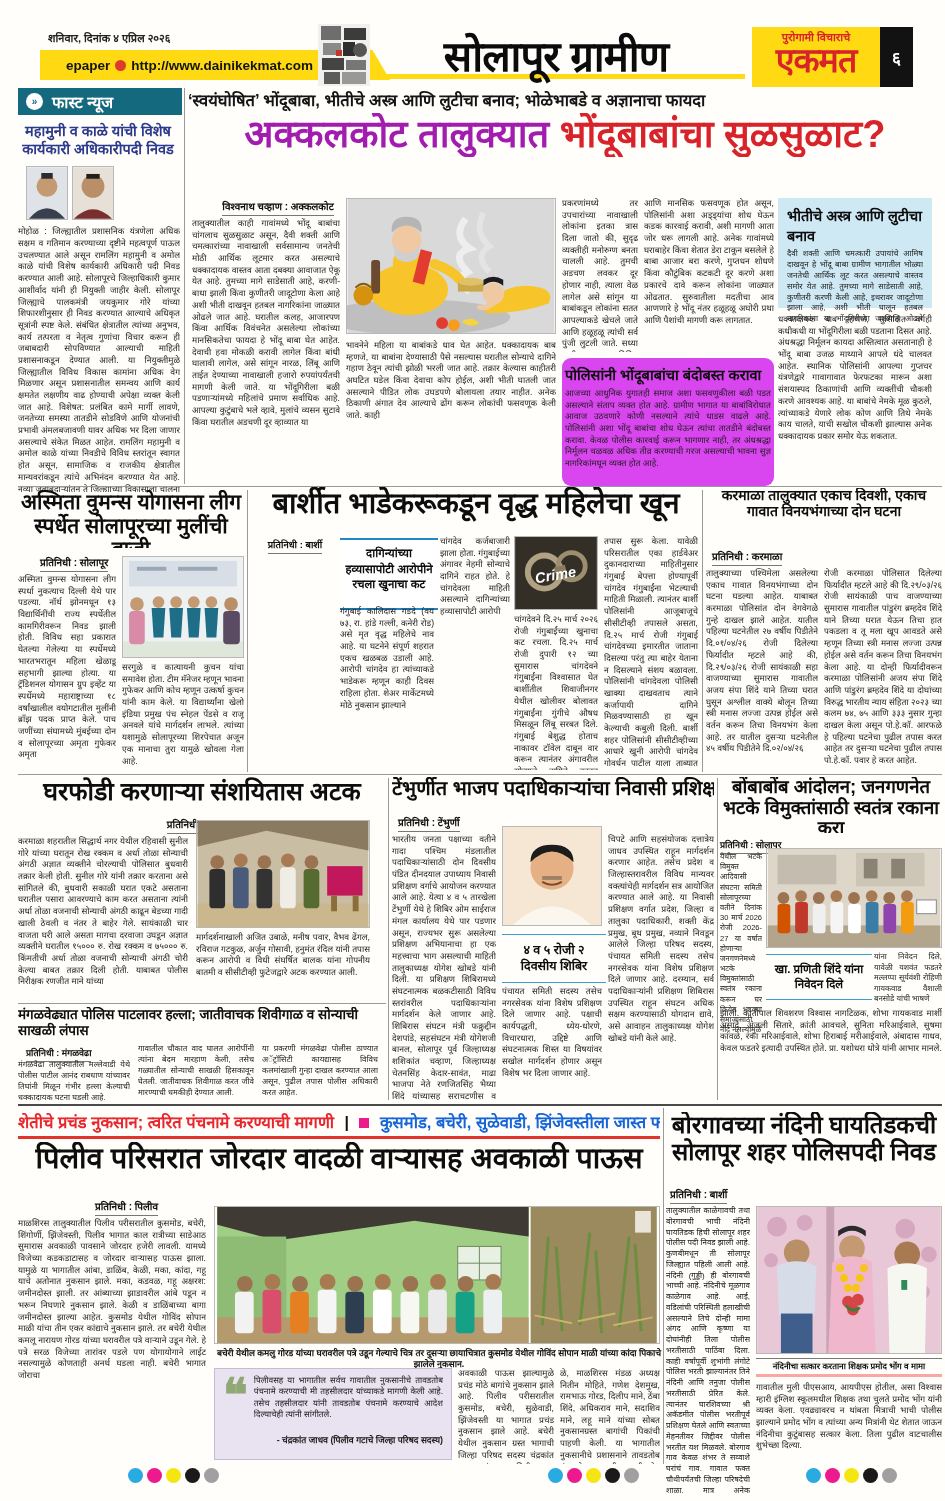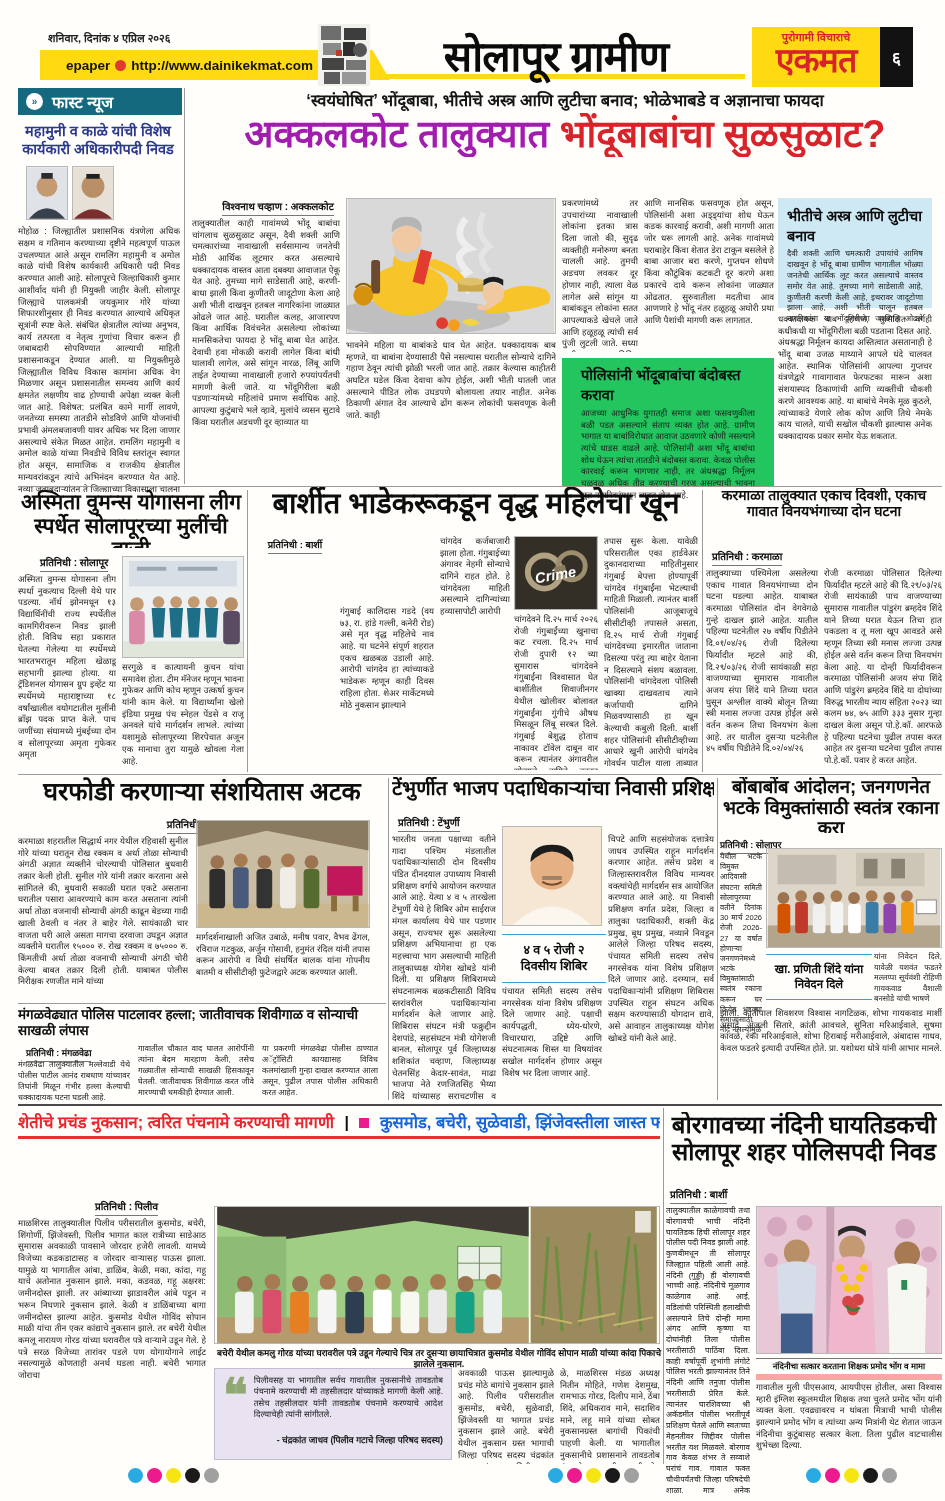--- a/index.html
+++ b/index.html
@@ -15,21 +15,21 @@
   .hl-red{color:#d8232a;font-weight:800;}
   .story-head{font-weight:800;color:#0d0d0d;line-height:1.12;text-align:center;overflow:hidden;}
   .subhead-box{border-top:2.5px solid #1f86c9;border-bottom:2.5px solid #1f86c9;
                font-weight:bold;font-size:11.5px;text-align:center;line-height:1.35;
                padding:6px 2px;color:#0d0d0d;background:#fff;}
   .callout{border-top:1.5px solid #3aa0d0;border-bottom:1.5px solid #3aa0d0;
            font-weight:bold;font-size:12.5px;text-align:center;line-height:1.3;
            padding:7px 2px;color:#0d0d0d;}
   .fear-box{background:#cfe9f4;padding:7px 9px;box-sizing:border-box;}
   .fear-box h3{margin:0 0 4px 0;font-size:14.5px;font-weight:800;color:#0d0d0d;}
-  .police-box{background:#22c55e;padding:6px 19px;box-sizing:border-box;}
+  .police-box{background:#d946ef;padding:6px 3px;box-sizing:border-box;border-radius:9px;}
   .police-box h3{margin:0 0 4px 0;font-size:14.5px;font-weight:800;color:#0d0d0d;}
   .quote-box{background:#e9e2f0;border:1px solid #c5bcd4;padding:6px 8px;box-sizing:border-box;}
   .quote-mark{float:left;font-size:46px;line-height:0.9;color:#8fa874;font-weight:bold;margin-right:6px;font-family:"Liberation Serif","DejaVu Serif",serif;}
   .quote-attr{font-weight:bold;font-size:8.8px;text-align:right;margin-top:3px;}
   .caption{font-weight:bold;font-size:8.8px;color:#111;text-align:center;line-height:1.3;}
   .photo{overflow:hidden;border:1px solid #b8b8b8;box-sizing:border-box;}
   .reg-dot{display:inline-block;width:15px;height:15px;border-radius:50%;margin-right:4px;}
   .ribbon{background:#ffd911;clip-path:polygon(0 0,95% 0,100% 100%,0 100%);
           display:flex;align-items:center;padding-left:26px;box-sizing:border-box;
           font-weight:bold;font-size:13.5px;color:#141414;}
@@ -104,21 +104,21 @@
           <path d="M1 54 Q21 34 41 54 Z" fill="#7a2e2e"></path>
           <rect x="14" y="7" width="14" height="5" fill="#1f1f1f"></rect>
         </svg>
       </div>
       <div class="body-txt" style="width:162px;height:328px;">मोहोळ : जिल्ह्यातील प्रशासनिक यंत्रणेला अधिक सक्षम व गतिमान करण्याच्या दृष्टीने महत्वपूर्ण पाऊल उचलण्यात आले असून रामलिंग महामुनी व अमोल काळे यांची विशेष कार्यकारी अधिकारी पदी निवड करण्यात आली आहे. सोलापूरचे जिल्हाधिकारी कुमार आशीर्वाद यांनी ही नियुक्ती जाहीर केली. सोलापूर जिल्ह्याचे पालकमंत्री जयकुमार गोरे यांच्या शिफारशीनुसार ही निवड करण्यात आल्याचे अधिकृत सूत्रांनी स्पष्ट केले. संबंधित क्षेत्रातील त्यांच्या अनुभव, कार्य तत्परता व नेतृत्व गुणांचा विचार करून ही जबाबदारी सोपविण्यात आल्याची माहिती प्रशासनाकडून देण्यात आली. या नियुक्तीमुळे जिल्ह्यातील विविध विकास कामांना अधिक वेग मिळणार असून प्रशासनातील समन्वय आणि कार्य क्षमतेत लक्षणीय वाढ होण्याची अपेक्षा व्यक्त केली जात आहे. विशेषत: प्रलंबित कामे मार्गी लावणे, जनतेच्या समस्या तातडीने सोडविणे आणि योजनांची प्रभावी अंमलबजावणी यावर अधिक भर दिला जाणार असल्याचे संकेत मिळत आहेत. रामलिंग महामुनी व अमोल काळे यांच्या निवडीचे विविध स्तरांतून स्वागत होत असून, सामाजिक व राजकीय क्षेत्रातील मान्यवरांकडून त्यांचे अभिनंदन करण्यात येत आहे. नव्या जबाबदाऱ्यांतून ते जिल्ह्याच्या विकासाला चालना देतील, असा विश्वास व्यक्त केला जात आहे.</div>
     </div>
   </div>
   <div class="divider-v" style="left:184px;top:88px;height:396px;"></div>
 
   <div class="abs" style="left:188px;top:88px;width:754px;height:398px;">
-    <div style="width:100%;text-align:center;font-size:16.5px;font-weight:800;color:#141414;">‘स्वयंघोषित’ भोंदूबाबा, भीतीचे अस्त्र आणि लुटीचा बनाव; भोळेभाबडे व अज्ञानाचा फायदा</div>
+    <div style="width:100%;font-size:16.5px;font-weight:800;color:#141414;">‘स्वयंघोषित’ भोंदूबाबा, भीतीचे अस्त्र आणि लुटीचा बनाव; भोळेभाबडे व अज्ञानाचा फायदा</div>
     <div style="width:100%;text-align:center;font-size:38px;line-height:1.15;white-space:nowrap;overflow:hidden;margin-top:2px;">
       <span class="hl-black">अक्कलकोट तालुक्यात</span>
       <span class="hl-red">भोंदूबाबांचा सुळसुळाट?</span>
     </div>
   </div>
   <div class="abs" style="left:204px;top:196px;width:148px;text-align:center;">
     <span class="byline">विश्वनाथ चव्हाण : अक्कलकोट</span>
   </div>
   <div class="abs body-txt" style="left:192px;top:218px;width:148px;height:266px;">तालुक्यातील काही गावांमध्ये भोंदू बाबांचा चांगलाच सुळसुळाट असून, दैवी शक्ती आणि चमत्कारांच्या नावाखाली सर्वसामान्य जनतेची मोठी आर्थिक लूटमार करत असल्याचे धक्कादायक वास्तव आता दबक्या आवाजात ऐकू येत आहे. तुमच्या मागे साडेसाती आहे, करणी-बाधा झाली किंवा कुणीतरी जादूटोणा केला आहे अशी भीती दाखवून हतबल नागरिकांना जाळ्यात ओढले जात आहे. घरातील कलह, आजारपण किंवा आर्थिक विवंचनेत असलेल्या लोकांच्या मानसिकतेचा फायदा हे भोंदू बाबा घेत आहेत. देवाची हवा मोकळी करावी लागेल किंवा बांधी घालावी लागेल, असे सांगून नारळ, लिंबू आणि ताईत देण्याच्या नावाखाली हजारो रुपयांपर्यंतची मागणी केली जाते. या भोंदूगिरीला बळी पडणाऱ्यांमध्ये महिलांचे प्रमाण सर्वाधिक आहे. आपल्या कुटुंबाचे भले व्हावे, मुलांचे व्यसन सुटावे किंवा घरातील अडचणी दूर व्हाव्यात या</div>
 
@@ -193,20 +193,21 @@
         <rect x="102" y="55" width="17" height="34" rx="4" fill="#5a4a62"></rect>
     </g>
   </svg>
   <div class="abs body-txt" style="left:122px;top:662px;width:122px;height:108px;">सरगुळे व कात्यायनी कुचन यांचा समावेश होता. टीम मॅनेजर म्हणून भावना गुफेकर आणि कोच म्हणून उत्कर्षा कुचन यांनी काम केले. या विद्यार्थ्यांना खेलो इंडिया प्रमुख पंच स्नेहल पेंडसे व राजू अनवले यांचे मार्गदर्शन लाभले. त्यांच्या यशामुळे सोलापूरच्या शिरपेचात अजून एक मानाचा तुरा यामुळे खोवला गेला आहे.</div>
   <div class="divider-v" style="left:247px;top:490px;height:282px;"></div>
 
   <div class="abs story-head" style="left:252px;top:487px;width:448px;height:42px;font-size:29px;white-space:nowrap;">बार्शीत भाडेकरूकडून वृद्ध महिलेचा खून</div>
   <div class="abs" style="left:254px;top:534px;width:82px;text-align:center;">
     <span class="byline" style="font-size:9.5px;">प्रतिनिधी : बार्शी</span>
   </div>
+  <div class="abs subhead-box" style="left:340px;top:538px;width:94px;height:56px;">दागिन्यांच्या हव्यासापोटी आरोपीने रचला खुनाचा कट</div>
   <div class="abs body-txt" style="left:340px;top:606px;width:94px;height:164px;">गंगुबाई कालिदास गडदे (वय ७३, रा. हांडे गल्ली, कनेरी रोड) असे मृत वृद्ध महिलेचे नाव आहे. या घटनेने संपूर्ण शहरात एकच खळबळ उडाली आहे. आरोपी चांगदेव हा त्यांच्याकडे भाडेकरू म्हणून काही दिवस राहिला होता. शेअर मार्केटमध्ये मोठे नुकसान झाल्याने</div>
   <div class="abs body-txt" style="left:440px;top:536px;width:70px;height:234px;">चांगदेव कर्जबाजारी झाला होता. गंगुबाईच्या अंगावर नेहमी सोन्याचे दागिने राहत होते. हे चांगदेवला माहिती असल्याने दागिन्यांच्या हव्यासापोटी आरोपी</div>
   <svg class="abs photo" style="left:514px;top:536px;" width="84" height="74" viewBox="0 0 84 74">
     <rect width="84" height="74" fill="#332e26"></rect>
     <circle cx="30" cy="36" r="17" stroke="#b0a282" stroke-width="6" fill="none"></circle>
     <circle cx="58" cy="30" r="14" stroke="#9c8e6e" stroke-width="5" fill="none"></circle>
     <rect x="40" y="30" width="12" height="6" fill="#8a7c5e" transform="rotate(-15 46 33)"></rect>
     <text x="20" y="44" fill="#ffffff" font-size="15" font-weight="bold" font-style="italic" transform="rotate(-10 42 37)">Crime</text>
   </svg>
   <div class="abs body-txt" style="left:514px;top:614px;width:84px;height:156px;">चांगदेवने दि.२५ मार्च २०२६ रोजी गंगुबाईंच्या खुनाचा कट रचला. दि.२५ मार्च रोजी दुपारी १२ च्या सुमारास चांगदेवने गंगुबाईंना विश्वासात घेत बार्शीतील शिवाजीनगर येथील खोलीवर बोलावत गंगुबाईंना गुंगीचे औषध मिसळून लिंबू सरबत दिले. गंगुबाई बेशुद्ध होताच नाकावर टॉवेल दाबून वार करून त्यानंतर अंगावरील सोन्याचे दागिने काढून घेतले. त्यानंतर मृतदेह एका काळपट रंगाच्या ट्रंकेत भरून स्वतःच्या कारमधून (एच-२०,सीएस-८६३७) मृतदेहाची विल्हेवाट लावली. बार्शी शहर पोलिसांत गंगुबाई बेपत्ता झाल्याची तक्रार दाखल आल्यानंतर बार्शी पोलिसांनी तांत्रिक</div>
@@ -315,20 +316,21 @@
 
   <div class="divider-h" style="left:18px;top:1104px;width:924px;background:#4a4a4a;height:2px;"></div>
 
   <div class="abs" style="left:18px;top:1110px;width:642px;text-align:center;white-space:nowrap;overflow:hidden;">
     <span class="banner-red">शेतीचे प्रचंड नुकसान; त्वरित पंचनामे करण्याची मागणी</span>
     <span class="banner-sep">|</span>
     <span class="banner-sq"></span>
     <span class="banner-blue">कुसमोड, बचेरी, सुळेवाडी, झिंजेवस्तीला जास्त फटका</span>
   </div>
   <div class="abs" style="left:18px;top:1136px;width:642px;height:2.5px;background:#e2342a;"></div>
+  <div class="abs story-head" style="left:18px;top:1142px;width:642px;height:48px;font-size:29px;white-space:nowrap;">पिलीव परिसरात जोरदार वादळी वाऱ्यासह अवकाळी पाऊस</div>
   <div class="abs" style="left:95px;top:1196px;">
     <span class="byline">प्रतिनिधी : पिलीव</span>
   </div>
   <div class="abs body-txt" style="left:18px;top:1218px;width:188px;height:242px;">माळशिरस तालुक्यातील पिलीव परीसरातील कुसमोड, बचेरी, शिंगोर्णी, झिंजेवस्ती, पिलीव भागात काल रात्रीच्या साडेआठ सुमारास अवकाळी पावसाने जोरदार हजेरी लावली. यामध्ये विजेच्या कडकडाटासह व जोरदार वाऱ्यासह पाऊस झाला. यामुळे या भागातील आंबा, डाळिंब, केळी, मका, कांदा, गहू याचे अतोनात नुकसान झाले. मका, कडवळ, गहू अक्षरश: जमीनदोस्त झाली. तर आंब्याच्या झाडावरील आंबे पडून न भरून निघणारे नुकसान झाले. केळी व डाळिंबाच्या बागा जमीनदोस्त झाल्या आहेत. कुसमोड येथील गोविंद सोपान माळी यांचा तीन एकर कांद्याचे नुकसान झाले. तर बचेरी येथील कमलू नारायण गोरड यांच्या घरावरील पत्रे वाऱ्याने उडून गेले. हे पत्रे सरळ विजेच्या तारांवर पडले पण योगायोगाने लाईट नसल्यामुळे कोणताही अनर्थ घडला नाही. बचेरी भागात जोराचा</div>
   <svg class="abs photo" style="left:214px;top:1206px;" width="446" height="138" viewBox="0 0 446 138">
     <rect width="316" height="138" fill="#9fce84"></rect>
     <path d="M0 0 L316 0 L316 30 L200 14 L60 34 L0 18 Z" fill="#3f3a33"></path>
     <rect x="0" y="30" width="70" height="108" fill="#8fbc75"></rect>
     <rect x="244" y="40" width="44" height="34" fill="#e8f0e4" stroke="#6d8a5e"></rect>
     <line x1="266" y1="40" x2="266" y2="74" stroke="#6d8a5e"></line>
@@ -418,21 +420,21 @@
       <circle cx="92" cy="96" r="6"></circle>
         <circle cx="102" cy="94" r="6"></circle>
         <circle cx="97" cy="104" r="6"></circle>
     </g>
     <path d="M90 100 q6 8 14 2" stroke="#3f7d3a" stroke-width="3" fill="none"></path>
 
     <circle cx="152" cy="48" r="13" fill="#a87a52"></circle>
     <path d="M132 62 q20 -10 40 0 l-2 86 h-36 Z" fill="#f7f7f2"></path>
     <rect x="146" y="74" width="6" height="10" fill="#2e8b57"></rect>
   </svg>
-  <div class="abs caption" style="left:756px;top:1358px;width:186px;font-size:8.3px;border-top:1px solid #777;border-bottom:6px solid #fca5a5;padding:2px 0;">नंदिनीचा सत्कार करताना शिक्षक प्रमोद भोंग व मामा</div>
+  <div class="abs caption" style="left:756px;top:1358px;width:186px;font-size:8.3px;border-top:1px solid #777;border-bottom:3px solid #fca5a5;padding:2px 0;">नंदिनीचा सत्कार करताना शिक्षक प्रमोद भोंग व मामा</div>
   <div class="abs body-txt" style="left:756px;top:1382px;width:186px;height:104px;">गावातील मुली पीएसआय, आयपीएस होतील, असा विश्वास म्हारी इंग्लिश स्कूलमधील शिक्षक तथा चुलते प्रमोद भोंग यांनी व्यक्त केला. एवढ्यावरच न थांबता मित्राची भाची पोलीस झाल्याने प्रमोद भोंग व त्यांच्या अन्य मित्रांनी थेट शेतात जाऊन नंदिनीचा कुटुंबासह सत्कार केला. तिला पुढील वाटचालीस शुभेच्छा दिल्या.</div>
 
   <div class="abs" style="left:128px;top:1468px;">
     <span class="reg-dot" style="background: rgb(41, 171, 226);"></span><span class="reg-dot" style="background: rgb(236, 26, 141);"></span><span class="reg-dot" style="background: rgb(245, 230, 18);"></span><span class="reg-dot" style="background: rgb(26, 26, 26);"></span><span class="reg-dot" style="background: rgb(160, 160, 160);"></span>
   </div>
   <div class="abs" style="left:548px;top:1468px;">
     <span class="reg-dot" style="background: rgb(41, 171, 226);"></span><span class="reg-dot" style="background: rgb(236, 26, 141);"></span><span class="reg-dot" style="background: rgb(245, 230, 18);"></span><span class="reg-dot" style="background: rgb(26, 26, 26);"></span><span class="reg-dot" style="background: rgb(160, 160, 160);"></span>
   </div>
   <div class="abs" style="left:806px;top:1468px;">
     <span class="reg-dot" style="background: rgb(41, 171, 226);"></span><span class="reg-dot" style="background: rgb(236, 26, 141);"></span><span class="reg-dot" style="background: rgb(245, 230, 18);"></span><span class="reg-dot" style="background: rgb(26, 26, 26);"></span><span class="reg-dot" style="background: rgb(160, 160, 160);"></span>

